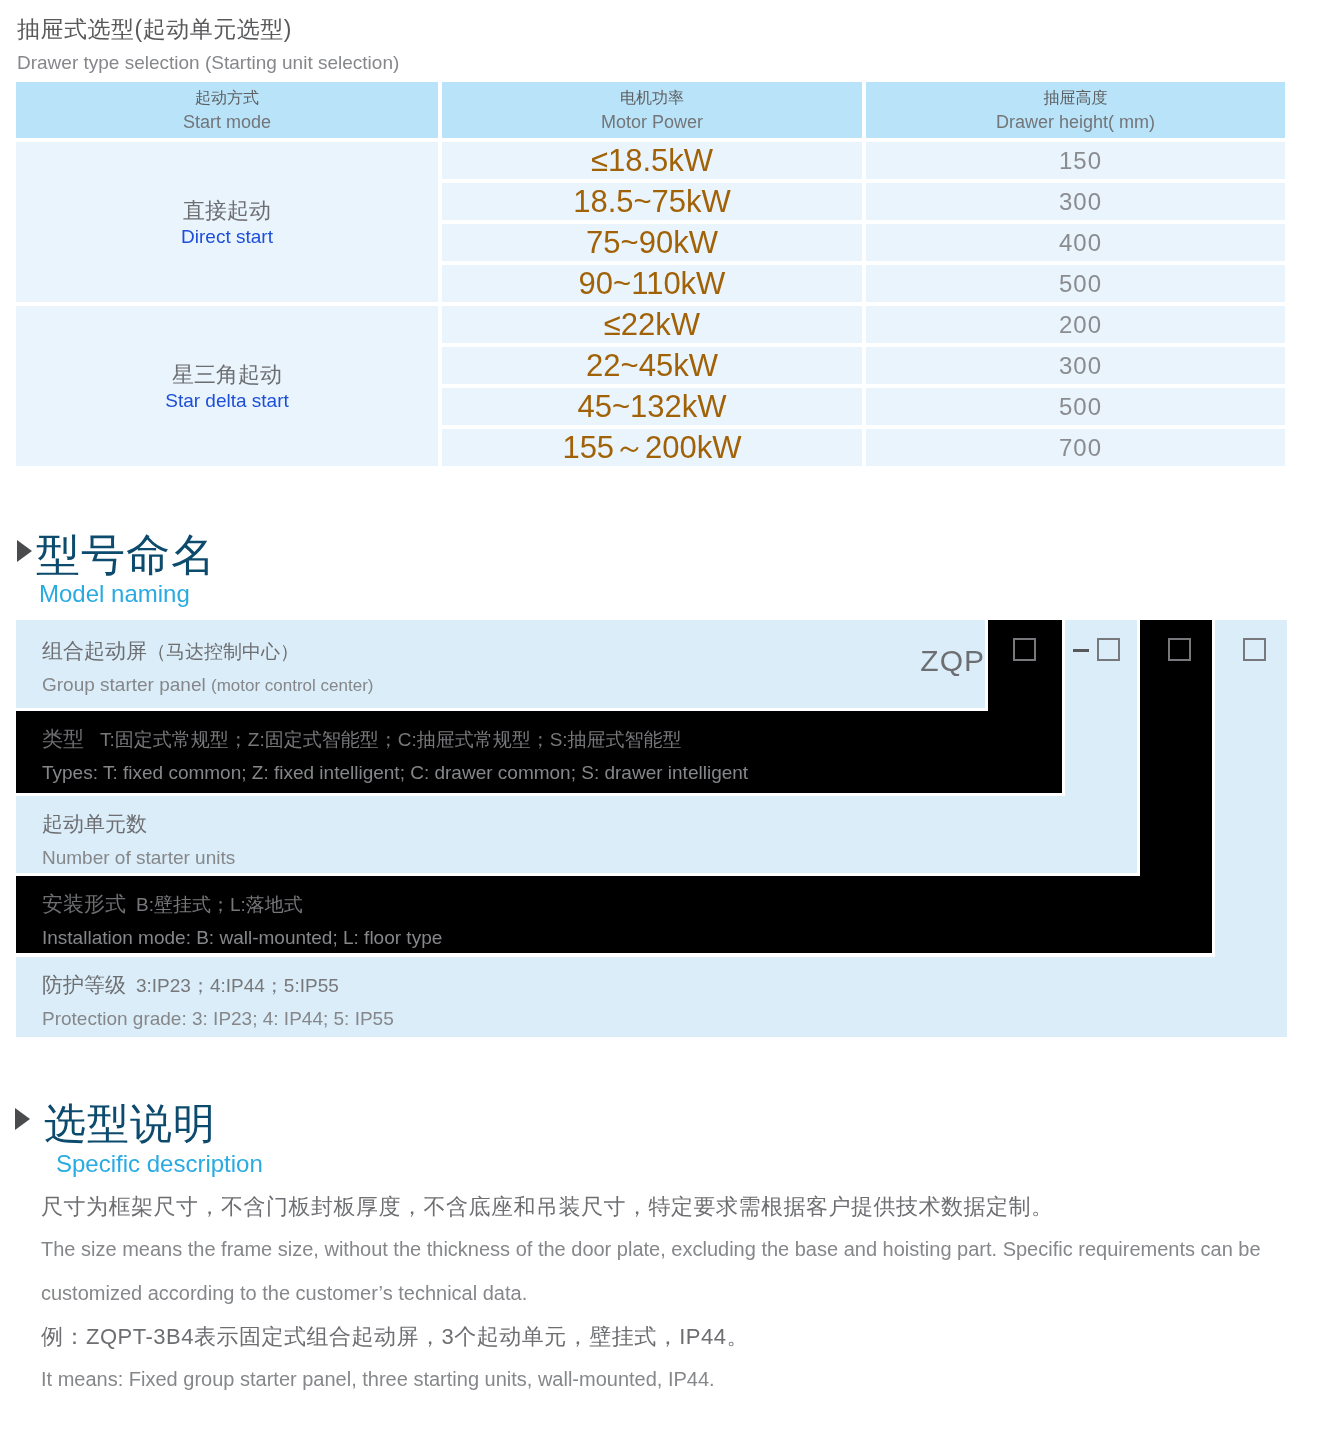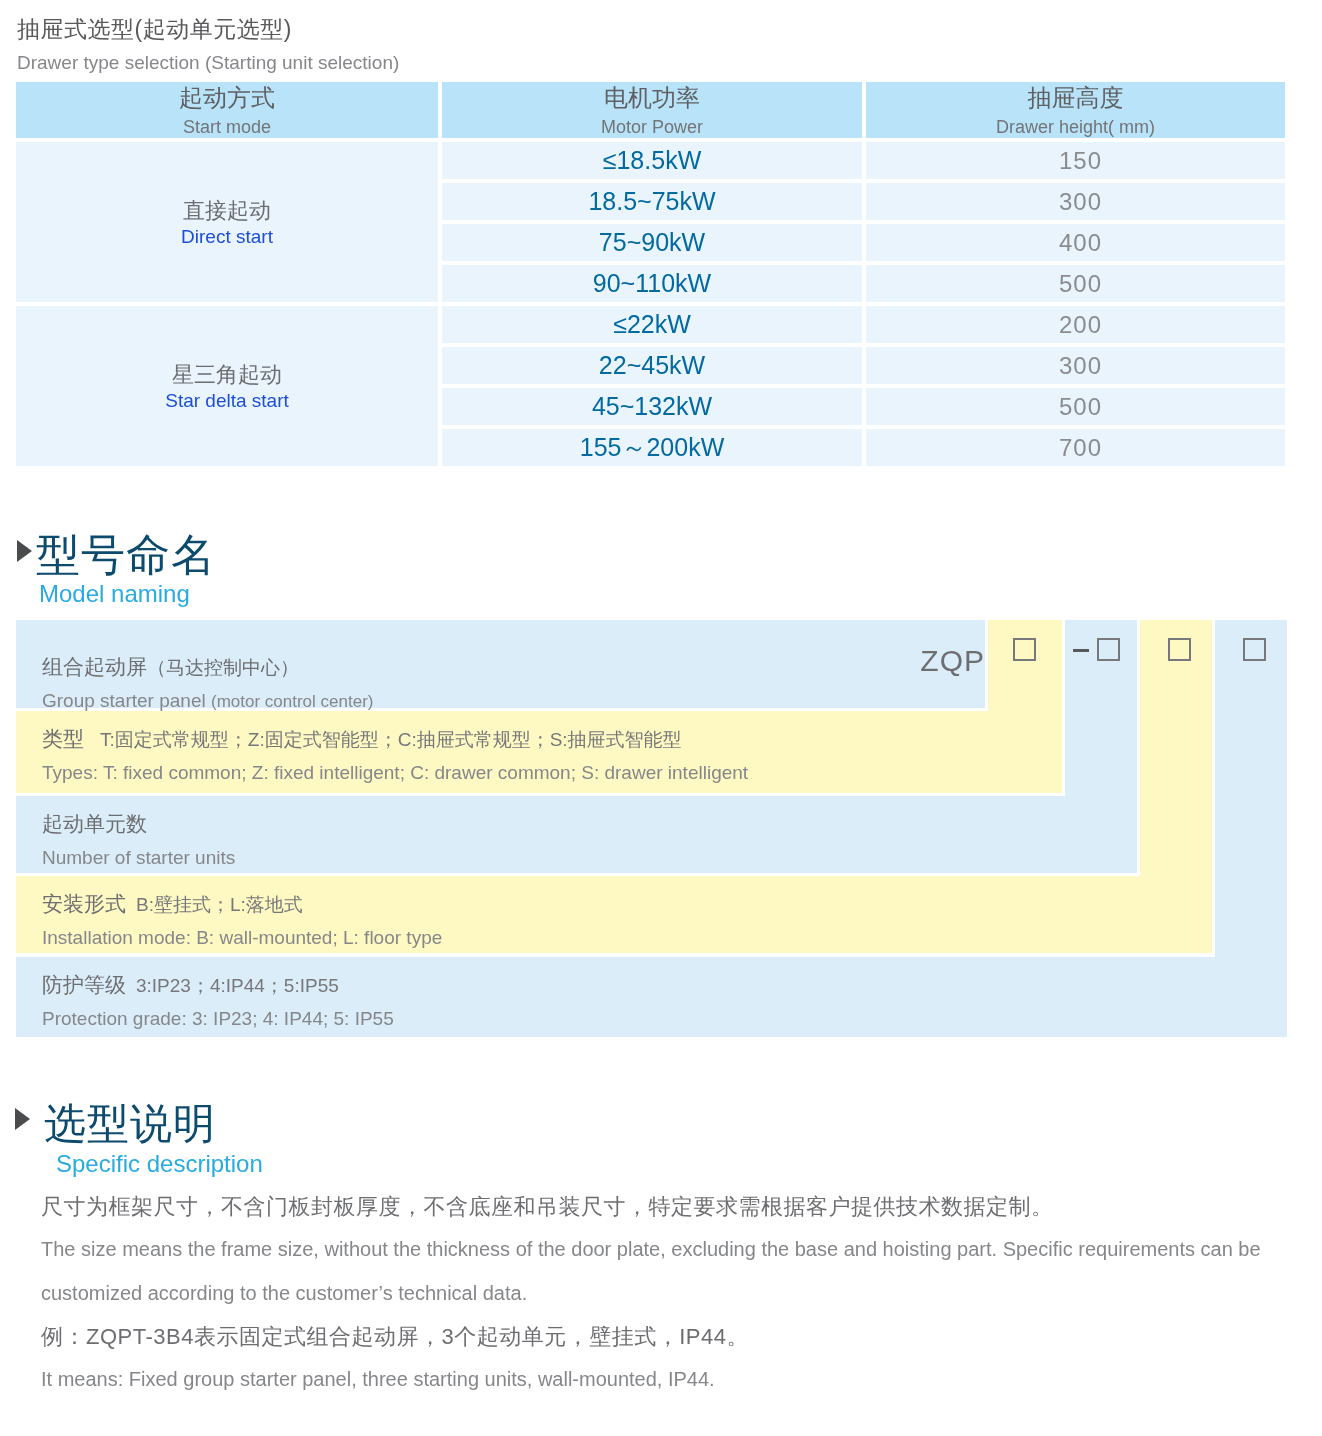--- a/index.html
+++ b/index.html
@@ -15,47 +15,47 @@
 
   
   .sel-table{
     position:absolute;left:16px;top:82px;width:1269px;
     display:grid;
     grid-template-columns:422px 420px 419px;
     grid-template-rows:56px repeat(8,37px);
     column-gap:4px;row-gap:4px;
   }
   .th{background:#b9e3f8;display:flex;flex-direction:column;align-items:center;justify-content:center;}
-  .th .zh{font-size:24px;color:#5e6063;}
+  .th .zh{font-size:16px;color:#5e6063;}
   .th .en{font-size:18px;color:#737578;margin-top:3px;}
   .cell{background:#e9f4fc;display:flex;align-items:center;justify-content:center;}
   .cell.mode{flex-direction:column;}
   .cell.mode .zh{font-size:22px;color:#6d6e71;}
   .cell.mode .en{font-size:19px;color:#1d4ed8;}
-  .cell.power{font-size:25px;color:#0369a1;}
+  .cell.power{font-size:31px;color:#a16207;}
   .cell.height{font-size:24px;color:#8a8c90;letter-spacing:1px;padding-left:10px;}
 
   
   .bullet{width:0;height:0;border-top:11px solid transparent;border-bottom:11px solid transparent;border-left:15px solid #4a4b4d;position:absolute;}
   .h-zh{position:absolute;color:#0c4a6e;font-size:44px;letter-spacing:1px;}
   .h-en{position:absolute;color:#29abe2;font-size:24px;}
   #mn-bullet{left:17px;top:540px;}
   #mn-zh{left:36px;top:526px;}
   #mn-en{left:39px;top:580px;}
   #sd-bullet{left:15px;top:1108px;}
   #sd-zh{left:44px;top:1096px;font-size:42px;}
   #sd-en{left:56px;top:1150px;}
 
   
   .diagram{position:absolute;left:16px;top:620px;width:1271px;height:418px;}
   .band,.vcol{position:absolute;left:0;}
   .blue{background:#dbedf8;}
-  .gray{background:#fef9c3;}
+  .gray{background:#000000;}
   .band{box-sizing:border-box;padding:14px 0 0 26px;}
-  #r1{top:0;height:88px;width:969px;padding-top:33px;}
+  #r1{top:0;height:88px;width:969px;padding-top:17px;}
   #r2{top:91px;height:82px;width:1046px;}
   #r3{top:176px;height:77px;width:1121px;}
   #r4{top:256px;height:77px;width:1196px;}
   #r5{top:337px;height:80px;width:1271px;}
   #c1{left:972px;width:74px;top:0;height:91px;}
   #c2{left:1049px;width:72px;top:0;height:176px;}
   #c3{left:1124px;width:72px;top:0;height:256px;}
   #c4{left:1199px;width:72px;top:0;height:337px;}
   .band .zh{font-size:21px;color:#6d6e71;}
   .band .zh .det{font-size:19px;color:#77787b;margin-left:16px;}

